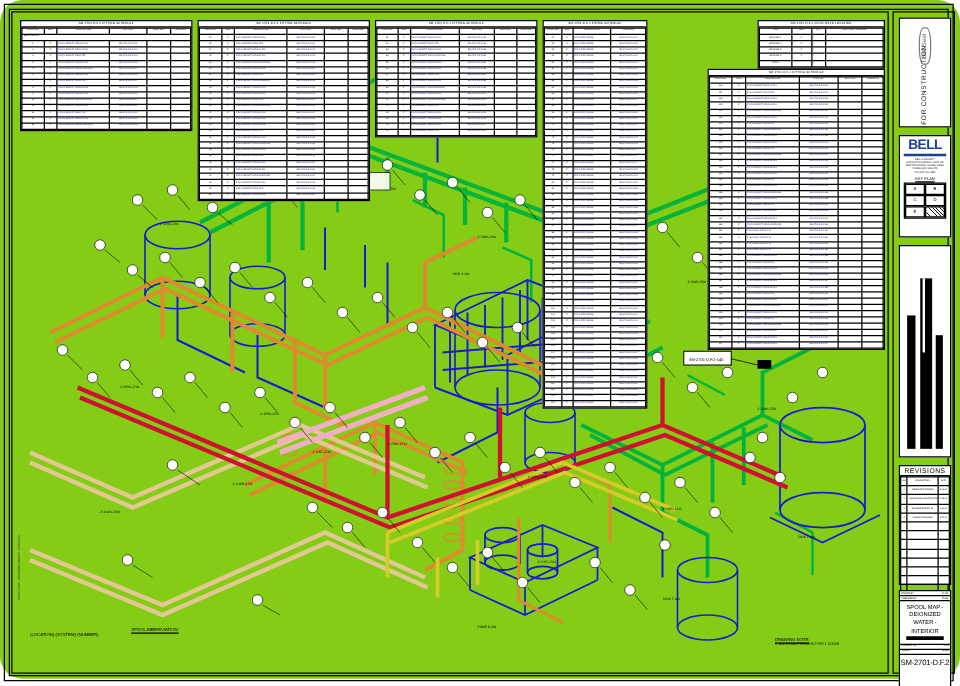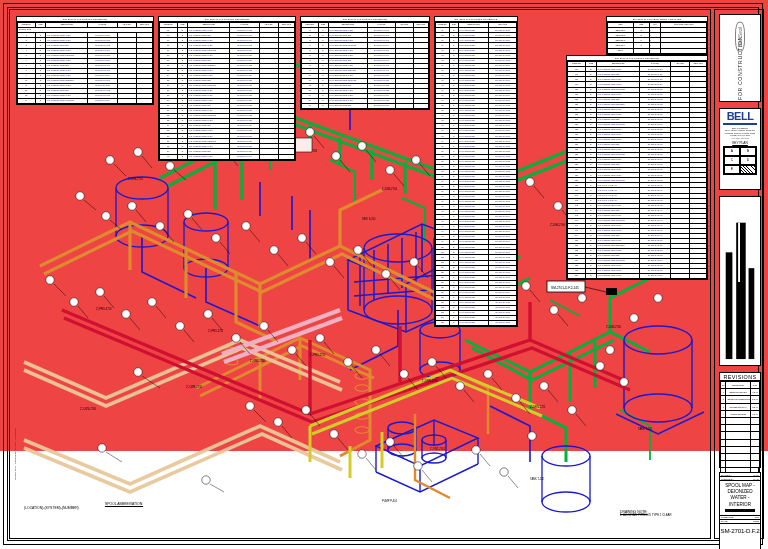--- a/index.html
+++ b/index.html
@@ -1,18 +1,18 @@
 <!DOCTYPE html>
 <html><head>
 <meta charset="utf-8">
 <style>
   html,body{margin:0;padding:0;background:#ffffff;}
   body{width:768px;height:549px;overflow:hidden;
        font-family:"Liberation Sans", sans-serif;color:#000;}
-  #sheet{position:relative;width:768px;height:451px;background:#ef4444;}
+  #sheet{position:relative;width:768px;height:543px;background:#84cc16;border-radius:18px;}
 
   
   .frame-outer{position:absolute;left:3px;top:3px;width:760px;height:542px;
     border:1px solid #000;box-sizing:border-box;}
   .frame-inner{position:absolute;left:7px;top:7px;width:752px;height:534px;
     border:1px solid #000;box-sizing:border-box;}
   .drawing-area{position:absolute;left:9px;top:9px;width:702px;height:530px;
     border:1px solid #000;box-sizing:border-box;overflow:hidden;}
   .right-col{position:absolute;left:714px;top:9px;width:50px;height:530px;
     border:1px solid #000;box-sizing:border-box;}

